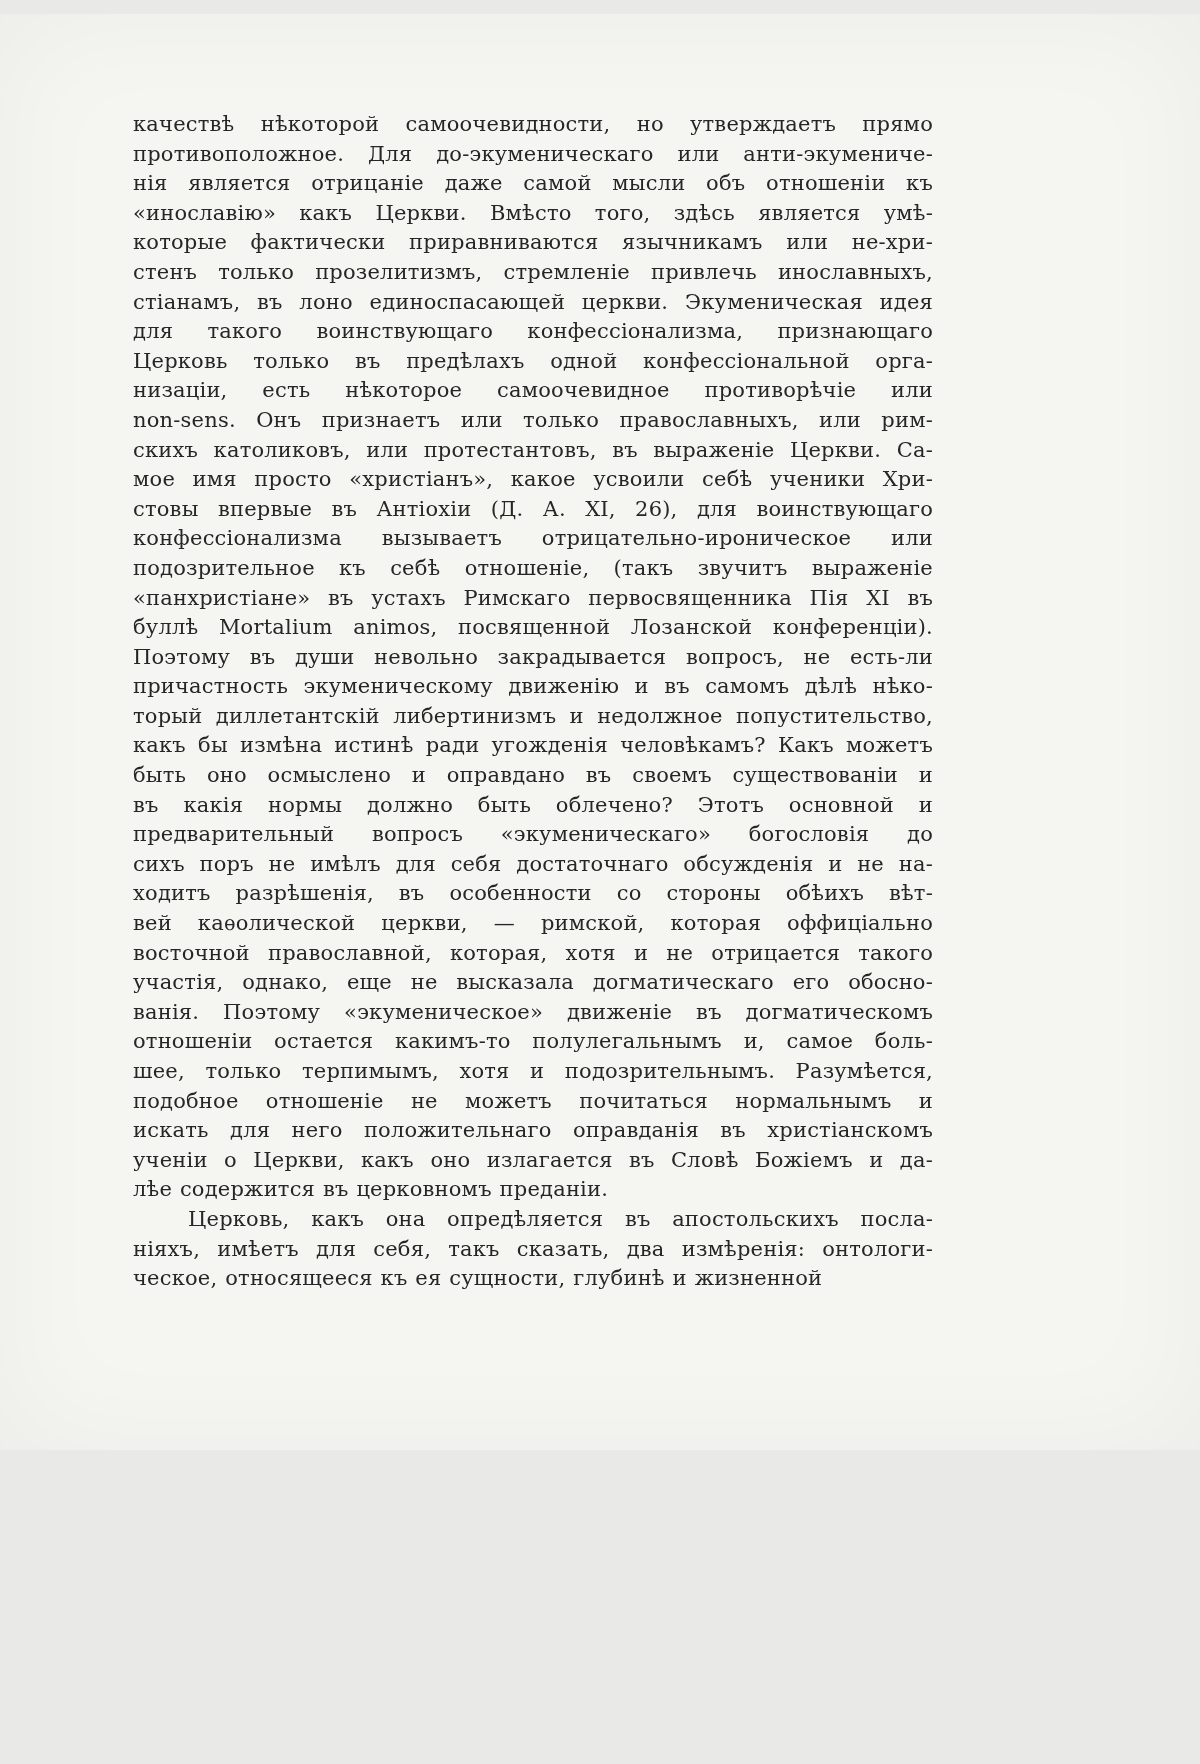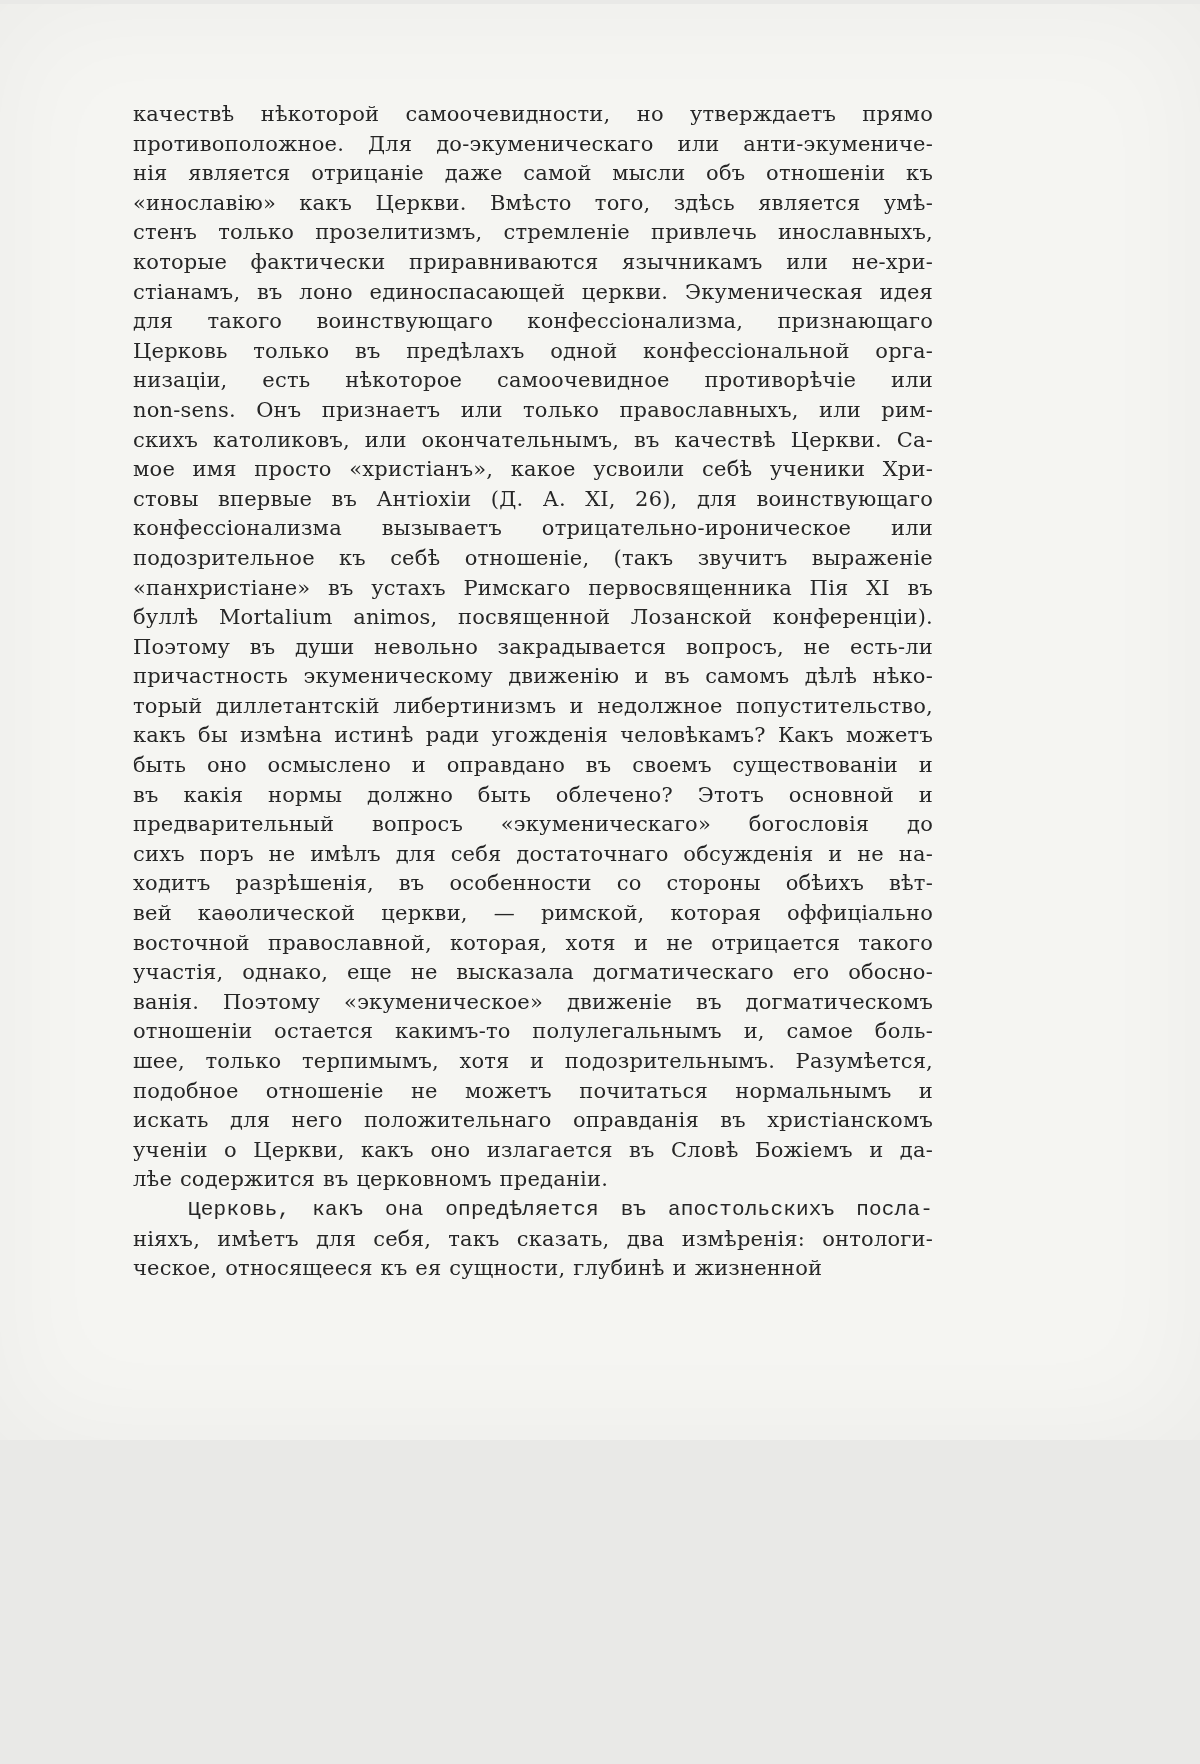--- a/index.html
+++ b/index.html
@@ -4,21 +4,21 @@
 <style>
   html, body {
     margin: 0;
     padding: 0;
     background: #e9e9e7;
   }
   .scan-page {
     position: relative;
     width: 1200px;
     height: 1436px;
-    margin: 4px auto;
+    margin: 14px auto;
     background: #f5f5f2;
     overflow: hidden;
     box-shadow: inset 0 0 120px rgba(0,0,0,0.04);
     font-family: "DejaVu Serif", "Liberation Serif", serif;
     color: #262626;
   }
   .text-block {
     position: absolute;
     left: 133px;
     top: 96px;
@@ -36,21 +36,20 @@
     text-align-last: justify;
     word-spacing: 1px;
     letter-spacing: 0.2px;
   }
   
   .line.last {
     text-align-last: left;
   }
   .line.indent {
     padding-left: 55px;
-    font-family: Liberation Mono, monospace;
   }
   .page-number {
     position: absolute;
     left: 143px;
     top: 1460px;
     font-size: 23px;
     font-style: italic;
     color: #2a2a2a;
   }
   .watermark {
@@ -67,28 +66,28 @@
 </head>
 <body>
 
 <div class="scan-page">
   <div class="text-block">
       <div class="paragraph">
         <div class="line">качествѣ нѣкоторой самоочевидности, но утверждаетъ прямо</div>
         <div class="line">противоположное. Для до-экуменическаго или анти-экумениче-</div>
         <div class="line">нія является отрицаніе даже самой мысли объ отношеніи къ</div>
         <div class="line">«инославію» какъ Церкви. Вмѣсто того, здѣсь является умѣ-</div>
+        <div class="line">которые фактически приравниваются язычникамъ или не-хри-</div>
         <div class="line">стенъ только прозелитизмъ, стремленіе привлечь инославныхъ,</div>
-        <div class="line">которые фактически приравниваются язычникамъ или не-хри-</div>
         <div class="line">стіанамъ, въ лоно единоспасающей церкви. Экуменическая идея</div>
         <div class="line">для такого воинствующаго конфессіонализма, признающаго</div>
         <div class="line">Церковь только въ предѣлахъ одной конфессіональной орга-</div>
         <div class="line">низаціи, есть нѣкоторое самоочевидное противорѣчіе или</div>
         <div class="line">non-sens. Онъ признаетъ или только православныхъ, или рим-</div>
-        <div class="line">скихъ католиковъ, или окончательнымъ, въ качествѣ Церкви. Са-</div>
+        <div class="line">скихъ католиковъ, или протестантовъ, въ выраженіе Церкви. Са-</div>
         <div class="line">мое имя просто «христіанъ», какое усвоили себѣ ученики Хри-</div>
         <div class="line">стовы впервые въ Антіохіи (Д. А. XI, 26), для воинствующаго</div>
         <div class="line">конфессіонализма вызываетъ отрицательно-ироническое или</div>
         <div class="line">подозрительное къ себѣ отношеніе, (такъ звучитъ выраженіе</div>
         <div class="line">«панхристіане» въ устахъ Римскаго первосвященника Пія XI въ</div>
         <div class="line">буллѣ Mortalium animos, посвященной Лозанской конференціи).</div>
         <div class="line">Поэтому въ души невольно закрадывается вопросъ, не есть-ли</div>
         <div class="line">причастность экуменическому движенію и въ самомъ дѣлѣ нѣко-</div>
         <div class="line">торый диллетантскій либертинизмъ и недолжное попустительство,</div>
         <div class="line">какъ бы измѣна истинѣ ради угожденія человѣкамъ? Какъ можетъ</div>

